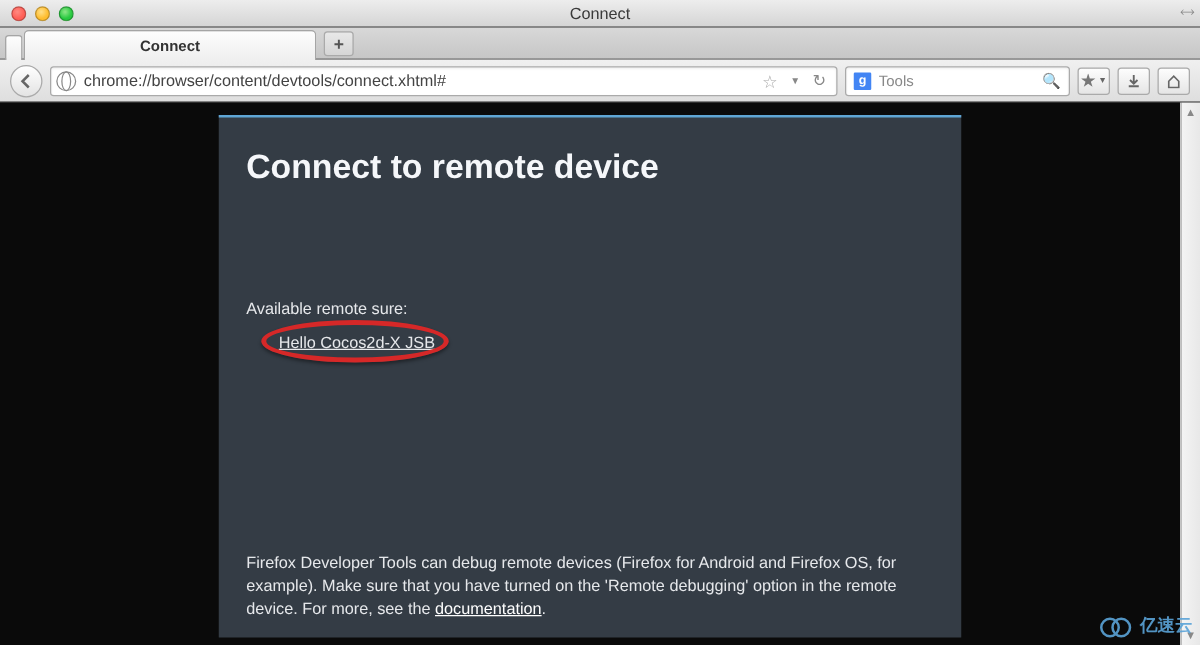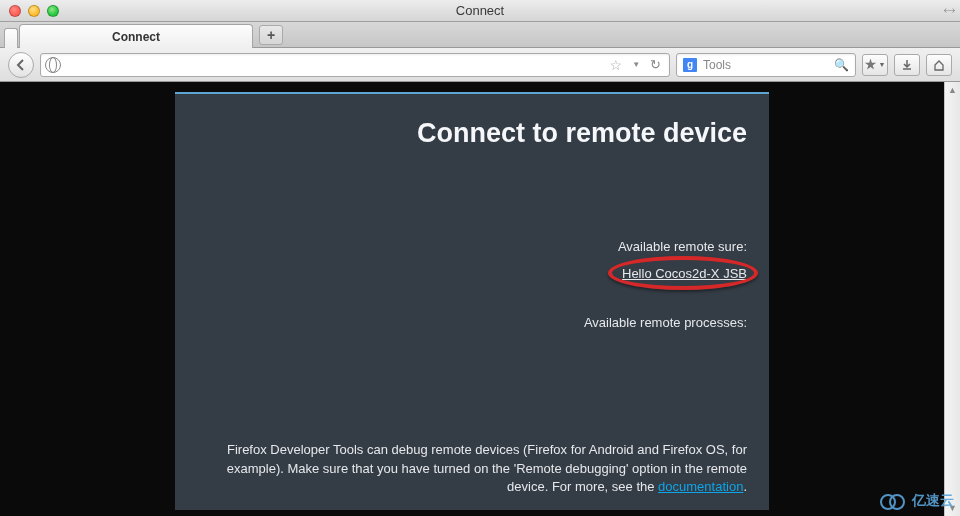--- a/index.html
+++ b/index.html
@@ -39,28 +39,28 @@
     
     
     .content-area { height: calc(516px - 22px - 26px - 34px); display: flex; background: #0a0a0a; }
     .content-scroll { flex: 1; overflow: hidden; display: flex; justify-content: center; padding-top: 10px; }
     .scrollbar { width: 16px; background: linear-gradient(to right, #f4f4f4, #e8e8e8); border-left: 1px solid #c5c5c5; position: relative; }
     .scroll-arrow { position: absolute; left: 0; right: 0; height: 16px; display: flex; align-items: center; justify-content: center; color: #888; font-size: 9px; }
     .scroll-arrow.up { top: 0; }
     .scroll-arrow.down { bottom: 0; }
     
     
-    .panel { width: 594px; background: #343c45; border-top: 2px solid #5fa5d4; padding: 24px 22px 24px 22px; color: #d9dde1; font-size: 13px; height: 418px; position: relative; text-align: right; }
+    .panel { width: 594px; background: #343c45; border-top: 2px solid #5fa5d4; padding: 24px 22px 24px 22px; color: #d9dde1; font-size: 13px; height: 418px; position: relative; }
     .panel h1 { font-size: 27px; font-weight: bold; color: #f5f7fa; margin-bottom: 90px; }
     .section-label { font-size: 13px; margin-bottom: 12px; color: #e6e8eb; }
-    .remote-link { display: inline-block; color: #e6e8eb; text-decoration: underline; font-size: 13px; margin-left: 10px; margin-bottom: 20px; position: relative; }
+    .remote-link { display: inline-block; color: #e6e8eb; text-decoration: underline; font-size: 13px; margin-left: 26px; margin-bottom: 20px; position: relative; }
     .circle-highlight { position: absolute; width: 150px; height: 34px; border: 4px solid #d62828; border-radius: 50%; left: -14px; top: -10px; box-shadow: 0 2px 3px rgba(0,0,0,0.4); pointer-events: none; }
     .processes-label { margin-top: 14px; margin-bottom: 0; }
     .info-text { position: absolute; bottom: 14px; left: 22px; right: 22px; font-size: 13px; line-height: 1.4; color: #e6e8eb; }
-    .info-text a { color: #0ea5e9; text-decoration: underline; }
+    .info-text a { color: #ffffff; text-decoration: underline; }
     
     
     .watermark { position: absolute; right: 6px; bottom: 6px; display: flex; align-items: center; gap: 4px; color: #5aa3d8; font-size: 14px; font-weight: bold; opacity: 0.9; pointer-events: none; margin-left: 35px; }
     .wm-icon { width: 28px; height: 18px; position: relative; }
     .wm-icon::before, .wm-icon::after { content: ''; position: absolute; width: 12px; height: 12px; border: 2px solid #5aa3d8; border-radius: 50%; top: 2px; }
     .wm-icon::before { left: 0; }
     .wm-icon::after { left: 9px; }
   </style>
 </head>
 <body>
@@ -84,20 +84,21 @@
 </div>
 
 <div class="toolbar">
   <div class="nav-back">
     <svg width="12" height="12" viewBox="0 0 12 12">
         <path d="M8 1 L3 6 L8 11" fill="none" stroke="#666" stroke-width="2"></path>
       </svg>
   </div>
   <div class="urlbar">
     <span class="globe-icon"></span>
+    <span>chrome://browser/content/devtools/connect.xhtml#</span>
     <span class="urlbar-right">
       <span class="star-icon">☆</span>
       <span class="dropdown-indicator">▼</span>
       <span class="reload-icon">↻</span>
     </span>
   </div>
   <div class="searchbar">
     <span class="g-icon">g</span>
     <span>Tools</span>
     <span class="search-glass">🔍</span>
@@ -120,21 +121,20 @@
 
 <div class="content-area">
   <div class="content-scroll">
     <div class="panel">
       <h1>Connect to remote device</h1>
       <div class="section-label">Available remote sure:</div>
       <a href="#" class="remote-link">
         <span>Hello Cocos2d-X JSB</span>
         <span class="circle-highlight"></span>
       </a>
-      <div class="section-label processes-label">Available remote processes:</div>
       <div class="info-text">
         <span>Firefox Developer Tools can debug remote devices (Firefox for Android and Firefox OS, for example). Make sure that you have turned on the 'Remote debugging' option in the remote device. For more, see the </span><a href="#">documentation</a><span>.</span>
       </div>
     </div>
   </div>
   <div class="scrollbar">
     <div class="scroll-arrow up">▲</div>
     <div class="scroll-arrow down">▼</div>
   </div>
 </div>

